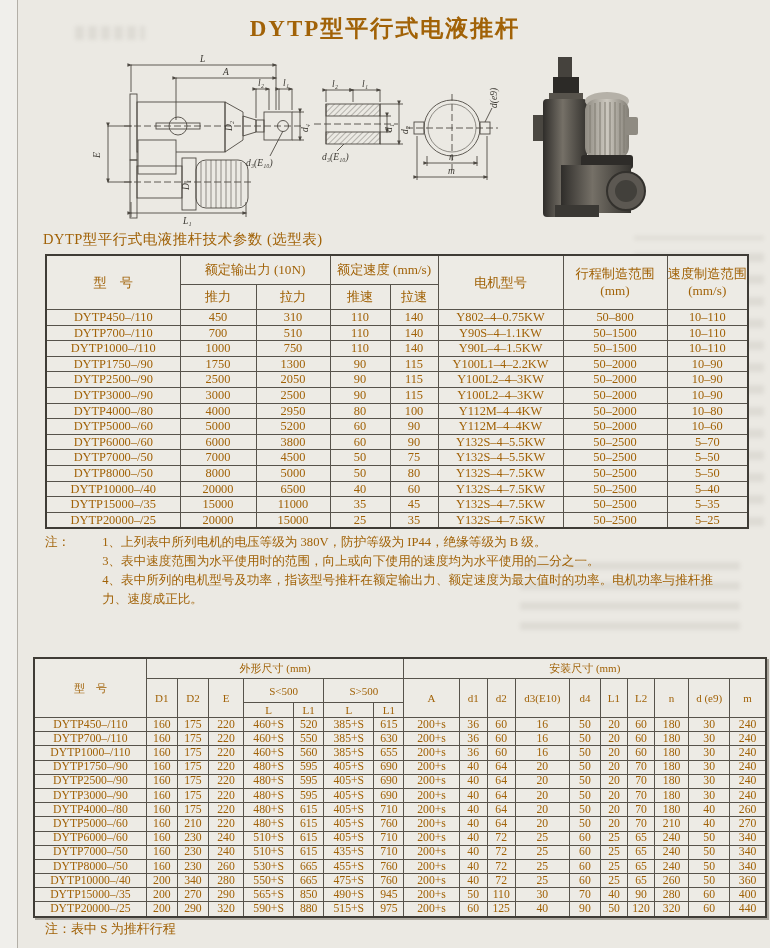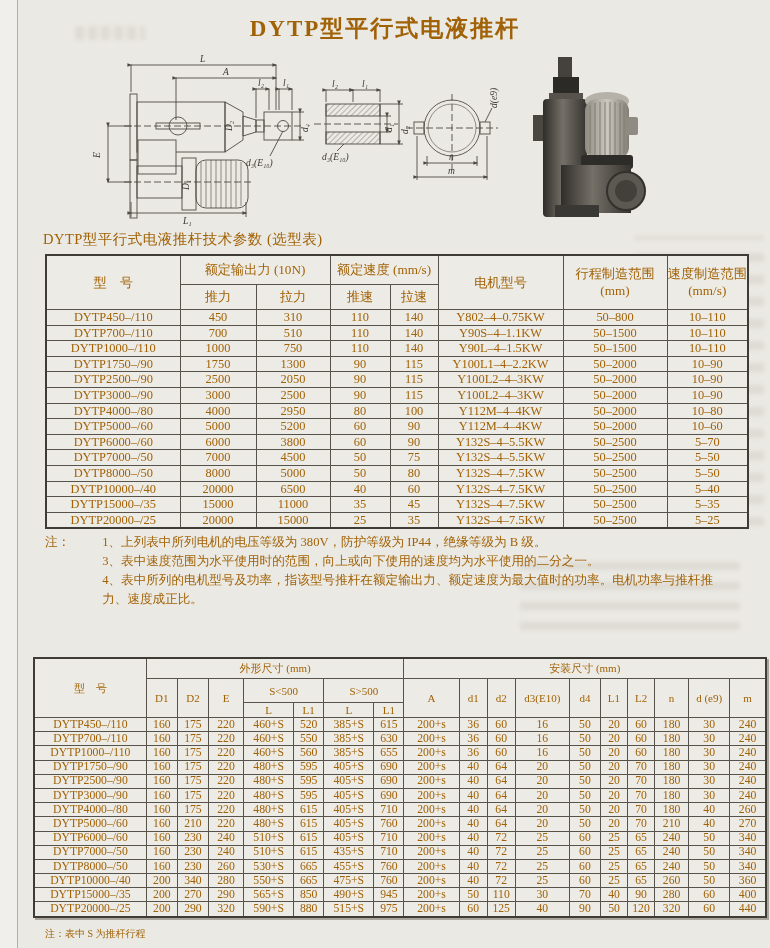--- a/index.html
+++ b/index.html
@@ -31,21 +31,21 @@
   #table2{position:absolute;left:33px;top:657px;width:734px;border:2px solid #3f3c36;box-shadow:2px 2px 0 #a9a59c;}
   #table2 th{font-size:11px;padding:0;}
   #table2 tr.h1 th{height:19px;}
   #table2 tr.h2 th{height:23px;}
   #table2 tr.h3 th{height:14px;}
   #table2 td{height:13.2px;font-size:11.7px;line-height:1;padding:0;}
 
   .notes{position:absolute;left:45px;top:533px;width:672px;display:flex;font-size:12.6px;line-height:1.52;}
   .note-label{flex:0 0 auto;}
   .note-items{flex:1;margin-left:32px;}
-  .note2{position:absolute;left:45px;top:920px;font-size:10px;margin-top:7px;}
+  .note2{position:absolute;left:45px;top:920px;font-size:13px;}
 
   svg text{font-family:"Liberation Serif","DejaVu Serif",serif;fill:#3b3832;}
   .dim{font-size:9.5px;font-style:italic;}
 </style>
 </head>
 <body>
 
 <div class="page">
   <div class="scan-strip"></div>
   <div class="scan-edge"></div>

